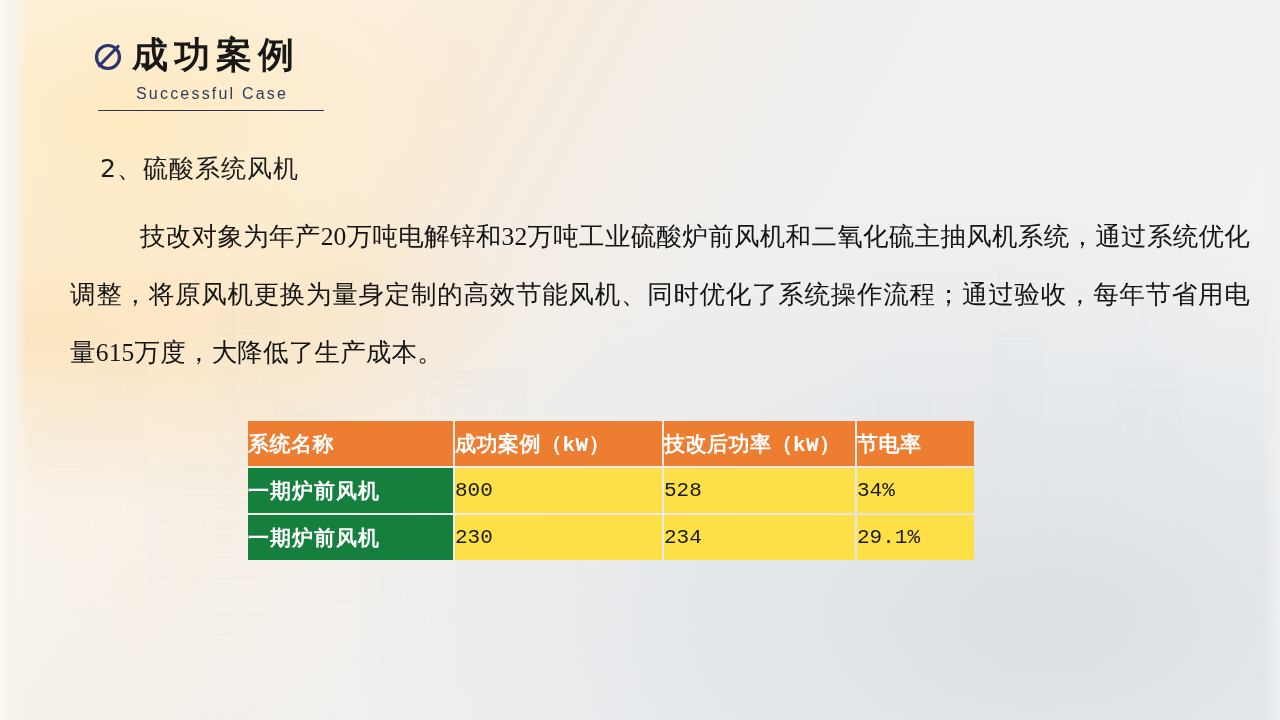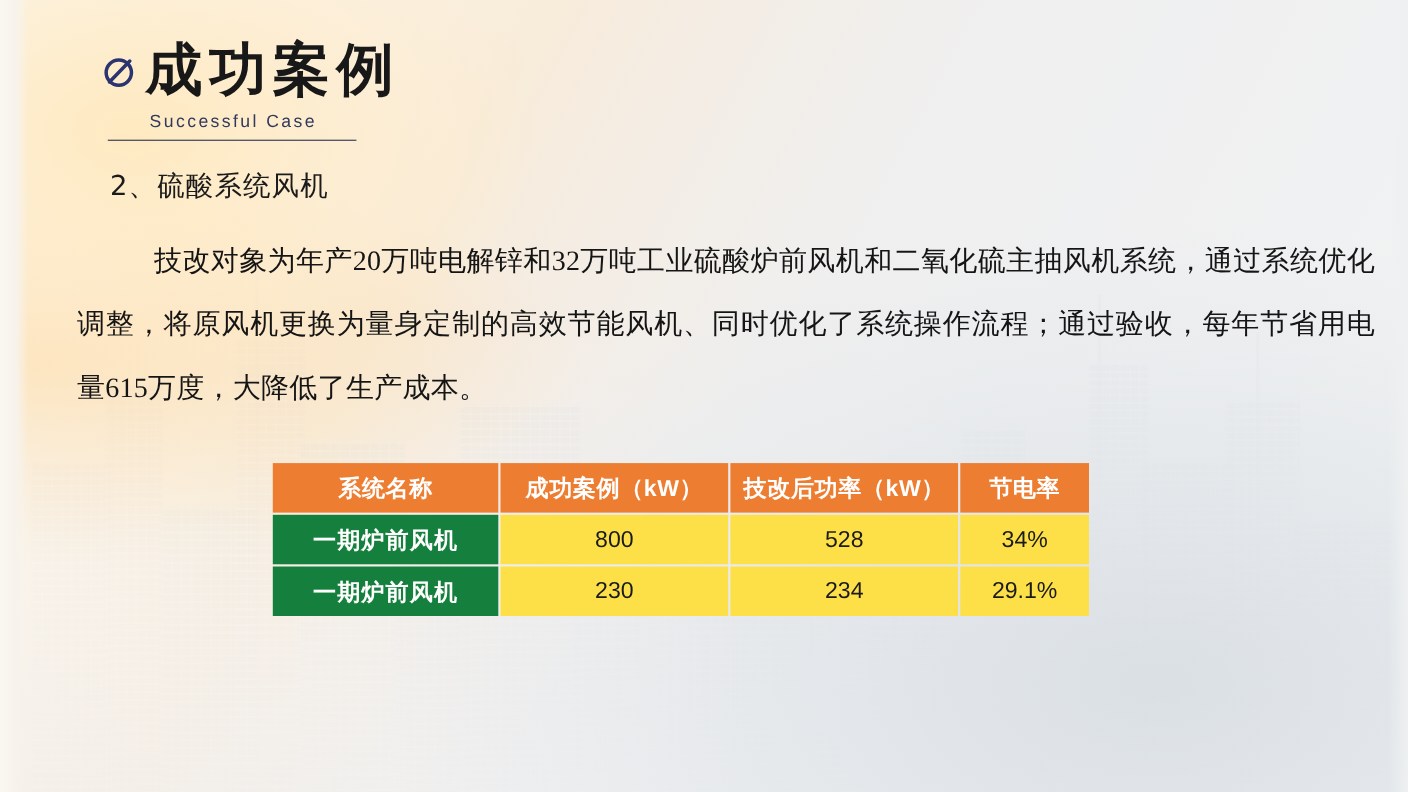--- a/index.html
+++ b/index.html
@@ -74,21 +74,21 @@
     position:absolute; right:0; top:0; width:18px; height:720px;
     background:linear-gradient(to left, #eef0f1 0%, rgba(238,240,241,0) 100%);
   }
 
   
   .title-block { position:absolute; left:92px; top:36px; }
   .title-row { display:flex; align-items:center; gap:6px; }
   .null-icon { width:34px; height:34px; display:block; margin-top:4px; }
   .title-cn {
     font-family:"DejaVu Sans","Liberation Sans",sans-serif;
-    font-size:52px; font-weight:bold; color:#181818;
+    font-size:36px; font-weight:bold; color:#181818;
     letter-spacing:6px; line-height:1.08;
   }
   .title-en {
     margin-top:10px; margin-left:44px;
     font-family:"Liberation Sans",sans-serif;
     font-size:16px; color:#31395c; letter-spacing:2.2px; font-weight:400;
   }
   .title-rule {
     margin-top:7px; margin-left:6px;
     width:226px; height:1px; background:#2b3352;
@@ -108,39 +108,39 @@
     letter-spacing:.2px;
   }
 
   
   .tbl-wrap { position:absolute; left:246px; top:419px; }
   table.data {
     border-collapse:separate; border-spacing:2px;
     background:transparent;
   }
   table.data th, table.data td {
-    font-family:Liberation Sans, sans-serif;
-    text-align:center; vertical-align:middle;
+    font-family:Liberation Mono, monospace;
+    text-align:left; vertical-align:middle;
     padding:0; height:45px;
   }
   th.hd {
     background:#ED7D31; color:#ffffff;
     font-size:21px; font-weight:bold; letter-spacing:.5px;
   }
   td.rowhead {
     background:#15803d; color:#ffffff;
     font-size:21px; font-weight:bold; letter-spacing:1px;
   }
   td.val {
     background:#fde047; color:#1a1a1a;
     font-size:21px; font-weight:400;
   }
   .c-name { width:205px; }
   .c-before { width:207px; }
-  .c-after { width:207px; }
+  .c-after { width:191px; }
   .c-rate { width:117px; }
 </style>
 </head>
 <body>
 
 <div id="slide">
 
   <div class="bg-layer bg-sky"></div>
 
   <div class="city">

